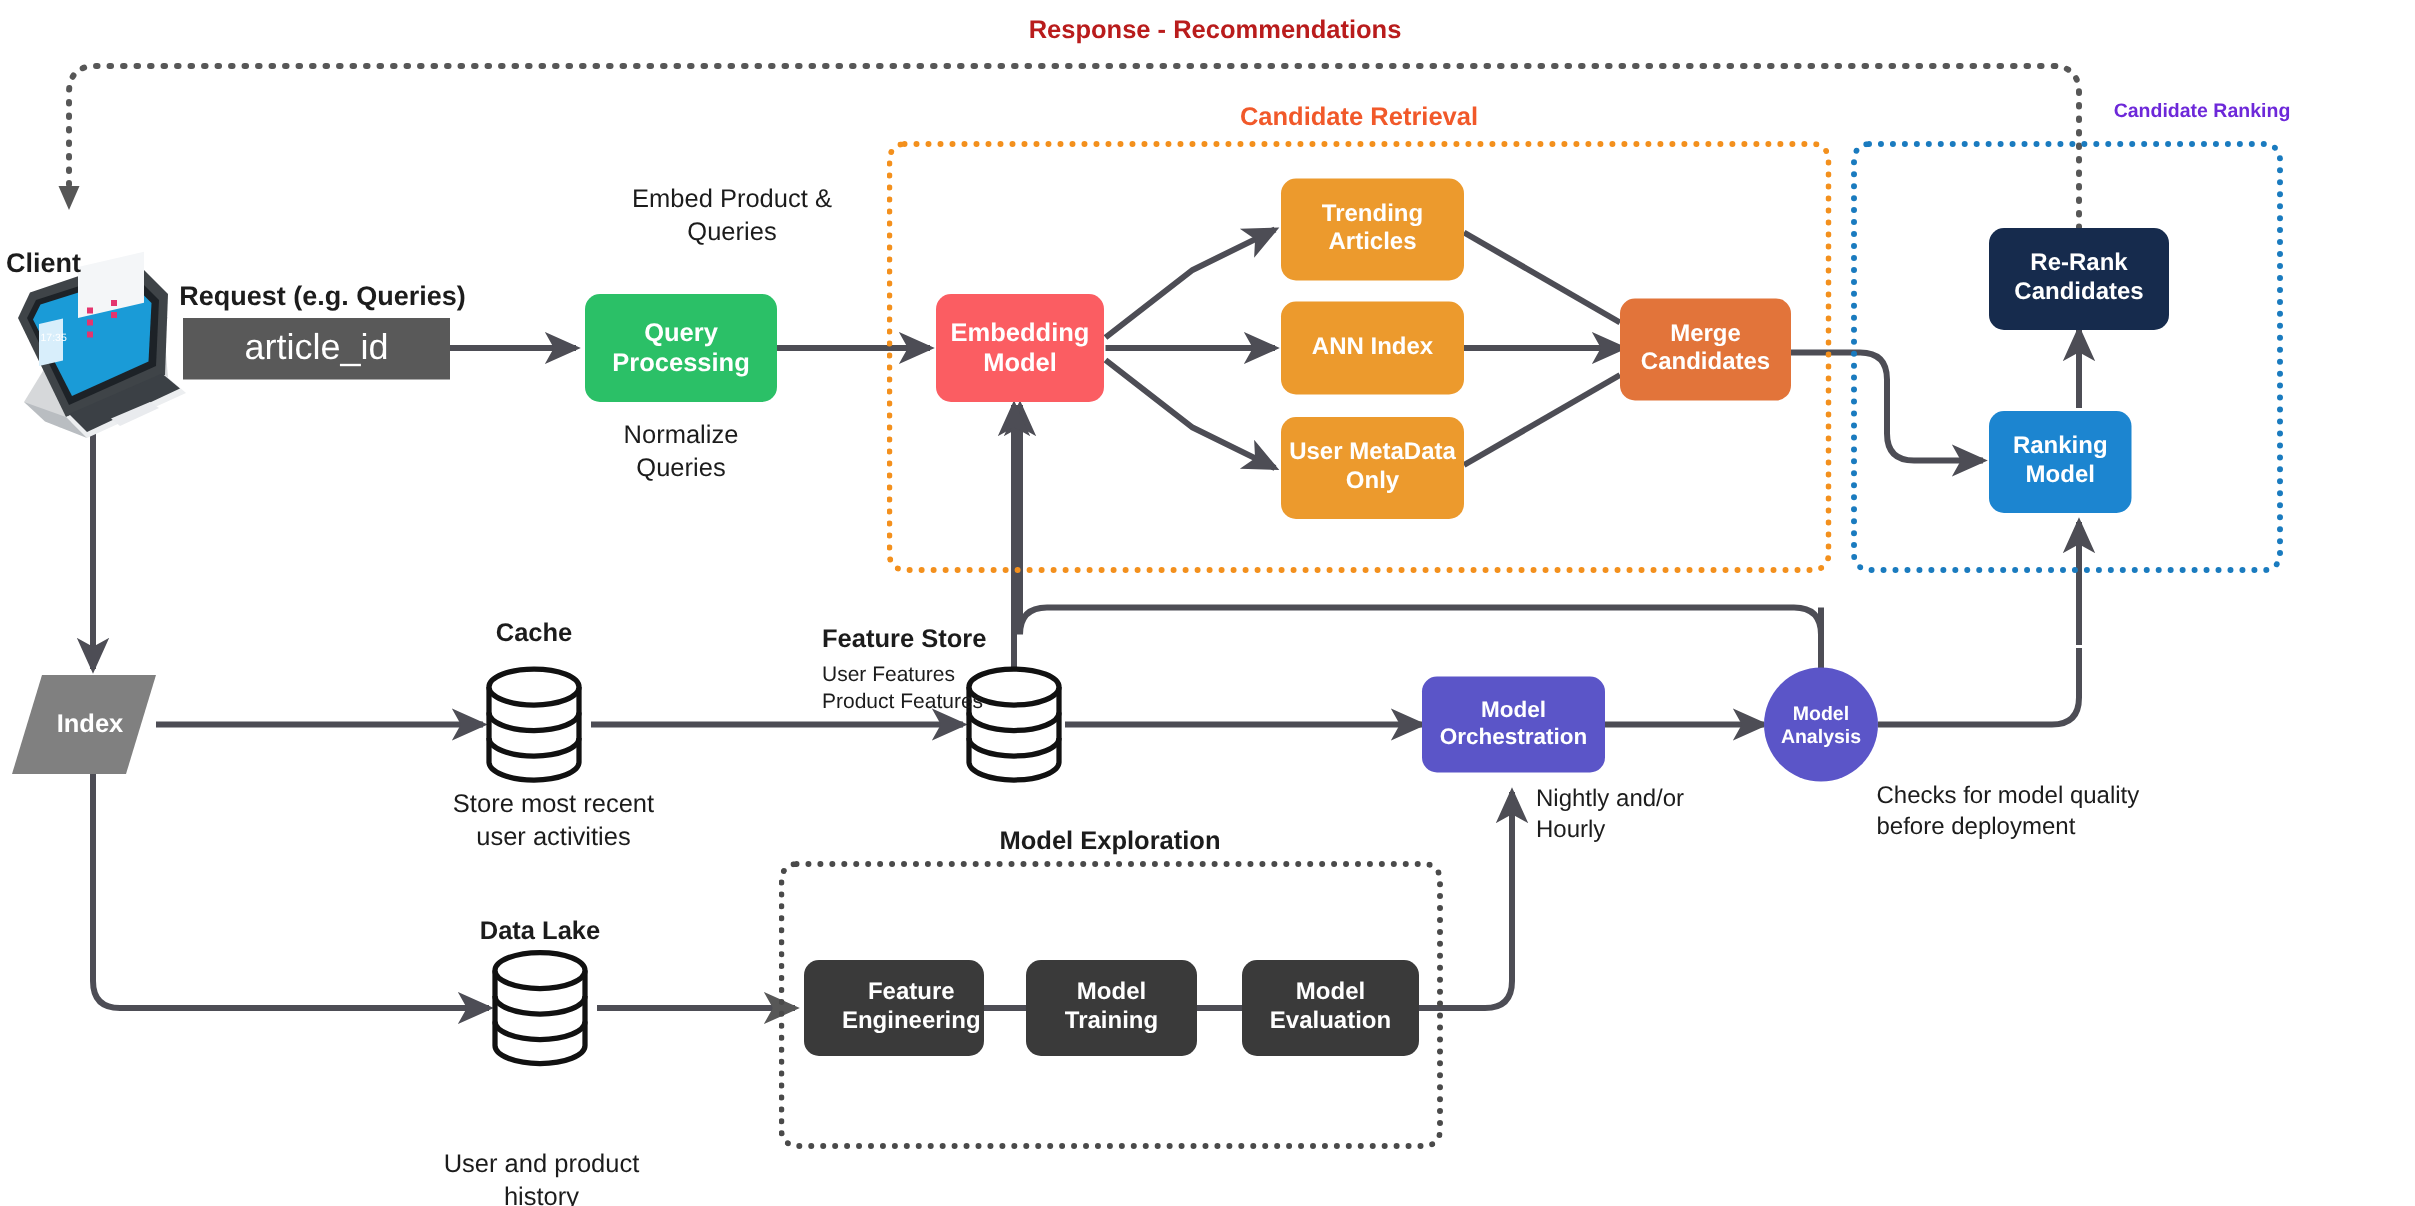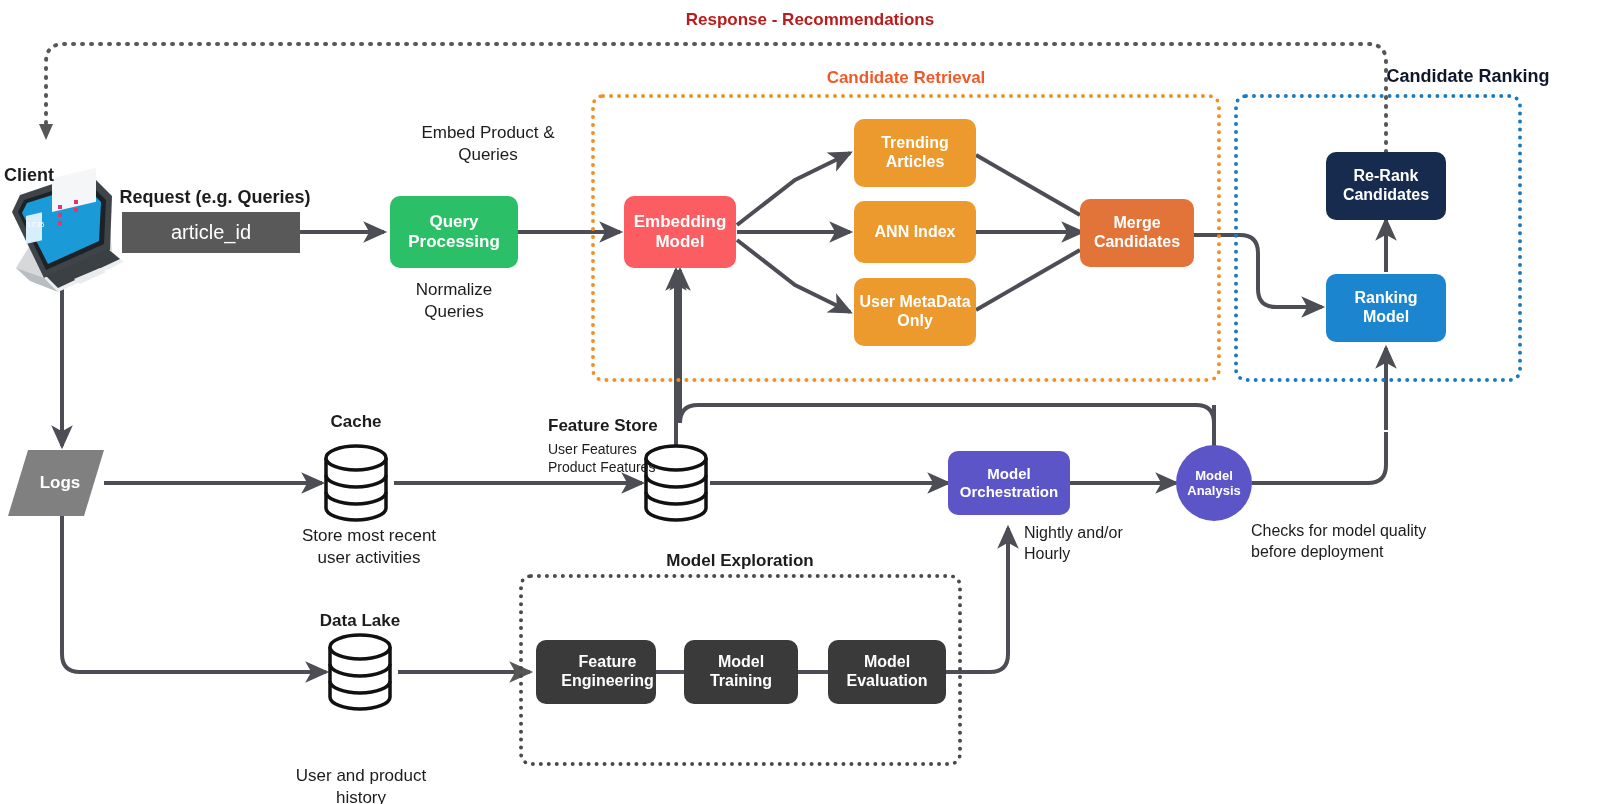--- a/index.html
+++ b/index.html
@@ -139,25 +139,25 @@
 
   <div class="dashbox" style="left:591px;top:94px;width:630px;height:288px;
               border:4px dotted #F3901D;"></div>
   <div class="dashbox" style="left:1234px;top:94px;width:288px;height:288px;
               border:4px dotted #1A7BBF;"></div>
   <div class="dashbox" style="left:519px;top:574px;width:443px;height:192px;
               border:4px dotted #4A4A4A;"></div>
 
   <div class="grouptitle" style="left:560px;top:10px;width:500px;font-size:17px;color:#b91c1c;">Response - Recommendations</div>
   <div class="grouptitle" style="left:706px;top:68px;width:400px;font-size:17px;color:#F1592A;">Candidate Retrieval</div>
-  <div class="grouptitle" style="left:1338px;top:66px;width:260px;font-size:18px;color:#0f172a;">Candidate Ranking</div>
+  <div class="grouptitle" style="left:1338px;top:66px;width:260px;font-size:13px;color:#6d28d9;">Candidate Ranking</div>
   <div class="grouptitle" style="left:540px;top:551px;width:400px;font-size:17px;color:#1c1c1c;">Model Exploration</div>
 
   <div class="node" style="left:122px;top:212px;width:178px;height:41px;background:#595959;
-              font-size:20px;font-weight:normal;">article_id</div>
+              font-size:24px;font-weight:normal;">article_id</div>
 
   <div class="node rnd" style="left:390px;top:196px;width:128px;height:72px;background:#2BC067;
               font-size:17px;white-space:pre-line;">Query
 Processing</div>
 
   <div class="node rnd" style="left:624px;top:196px;width:112px;height:72px;background:#FB5D62;
               font-size:17px;white-space:pre-line;">Embedding
 Model</div>
 
   <div class="node rnd" style="left:854px;top:119px;width:122px;height:68px;background:#EC9A2D;
@@ -172,26 +172,26 @@
 Only</div>
 
   <div class="node rnd" style="left:1080px;top:199px;width:114px;height:68px;background:#E2743A;
               font-size:16px;white-space:pre-line;">Merge
 Candidates</div>
 
   <div class="node rnd" style="left:1326px;top:152px;width:120px;height:68px;background:#162B4D;
               font-size:16px;white-space:pre-line;">Re-Rank
 Candidates</div>
 
-  <div class="node rnd" style="left:1326px;top:274px;width:120px;height:68px;background:#1C85D0;
+  <div class="node rnd" style="left:1326px;top:274px;width:95px;height:68px;background:#1C85D0;
               font-size:16px;white-space:pre-line;">Ranking
 Model</div>
 
   <div class="node" style="left:28px;top:466px;width:64px;height:34px;background:transparent;
-              font-size:17px;">Logs</div>
+              font-size:17px;">Index</div>
 
   <div class="node rnd" style="left:948px;top:451px;width:122px;height:64px;background:#5B55C8;
               font-size:15px;white-space:pre-line;">Model
 Orchestration</div>
 
   <div class="node" style="left:1176px;top:445px;width:76px;height:76px;background:#5B55C8;
               border-radius:50%;font-size:13px;white-space:pre-line;">Model
 Analysis</div>
 
   <div class="node rnd" style="left:536px;top:640px;width:120px;height:64px;background:#3A3A3A;

